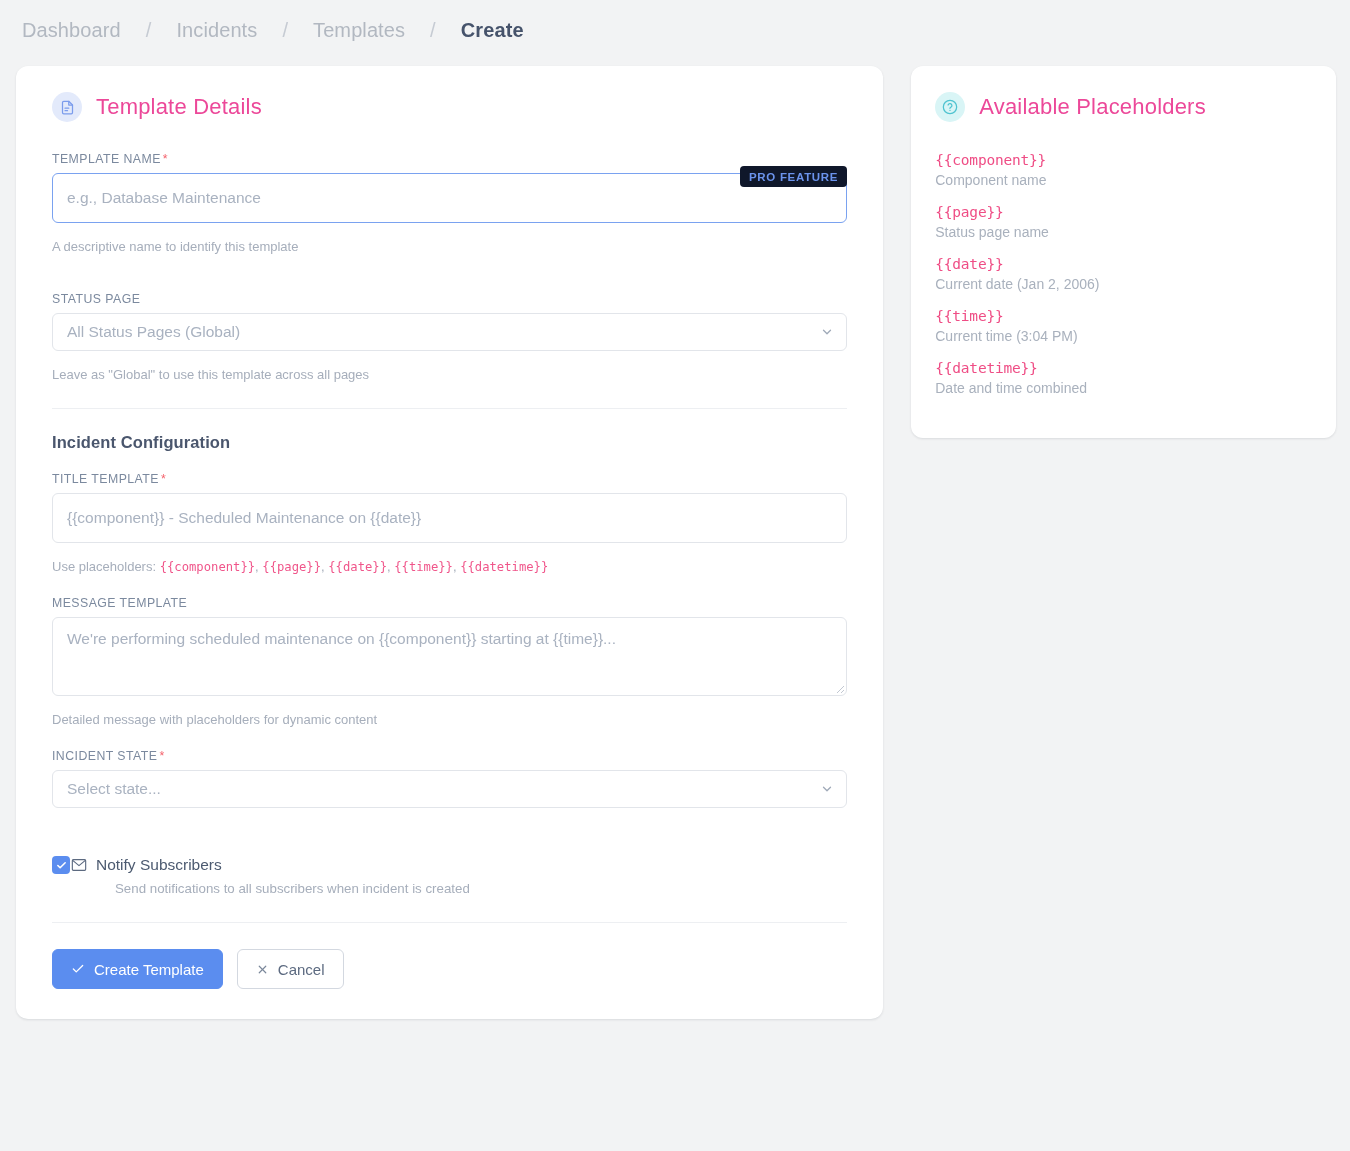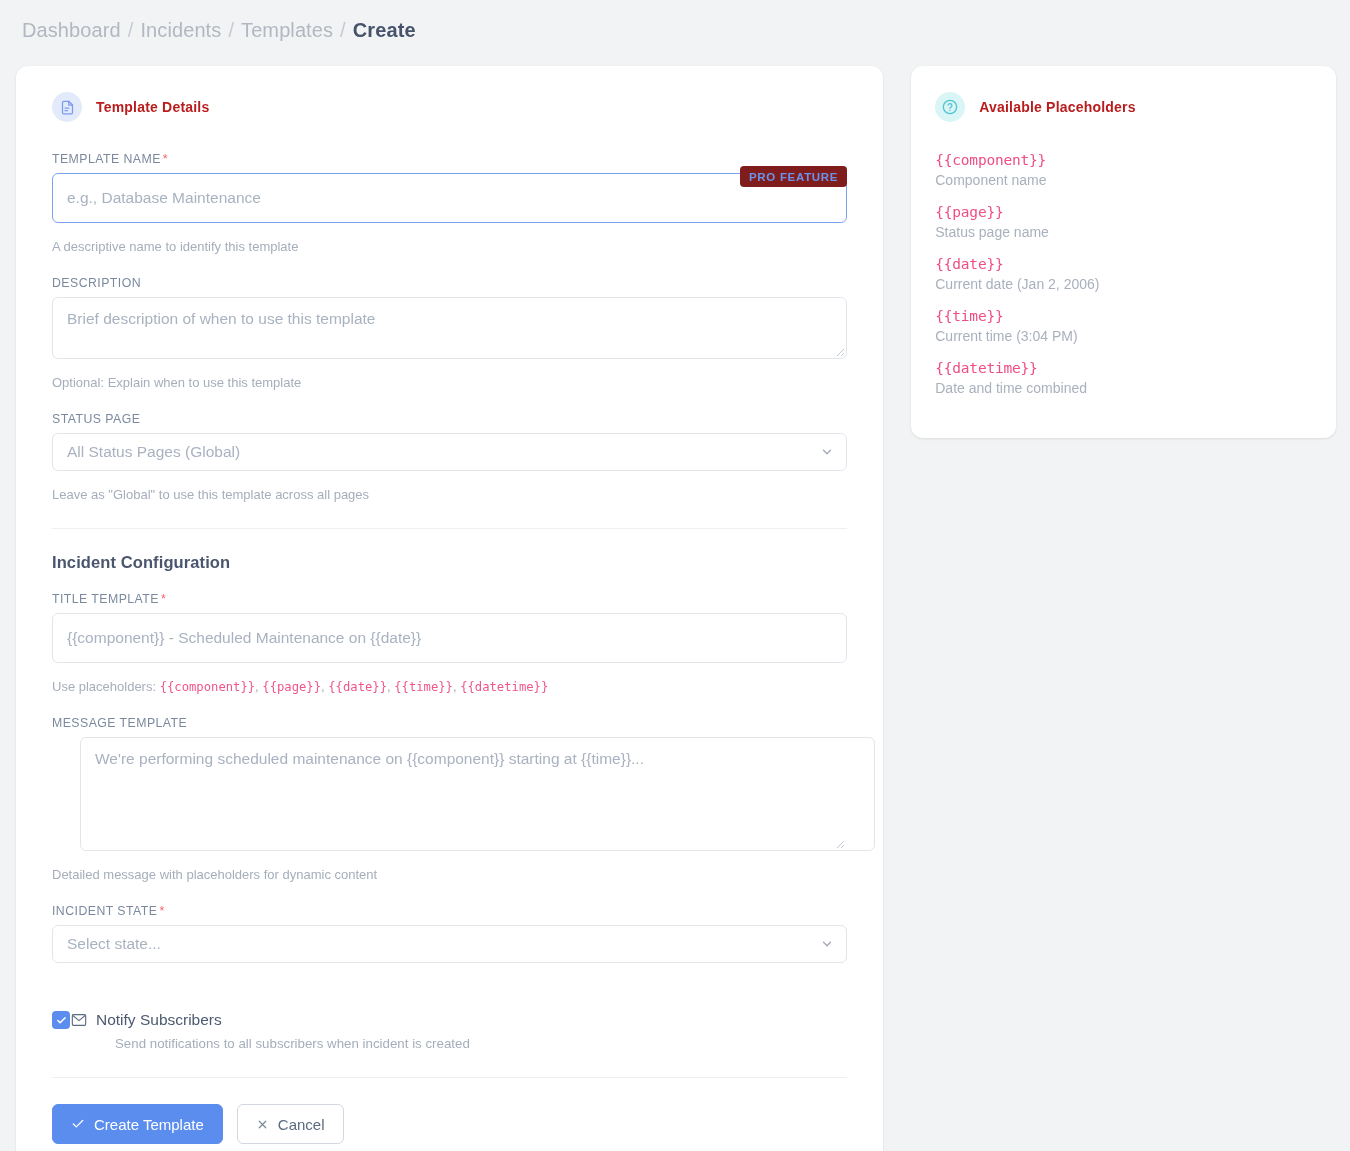--- a/index.html
+++ b/index.html
@@ -15,21 +15,21 @@
 
   
   .breadcrumb {
     padding: 12px 0 0 22px;
     font-size: 20px;
     color: #aeb4bd;
     letter-spacing: .1px;
     height: 48px;
     display: flex;
     align-items: center;
-    gap: 7px;
+    gap: 25px;
   }
   .breadcrumb .crumb { color: #b2b8c1; }
   .breadcrumb .sep { color: #c6cbd3; }
   .breadcrumb .crumb.current { color: #46536b; font-weight: 700; }
 
   
   .content {
     display: flex;
     align-items: flex-start;
     gap: 28px;
@@ -47,25 +47,25 @@
 
   
   .card-head { display: flex; align-items: center; gap: 14px; margin-bottom: 30px; }
   .head-icon {
     width: 30px; height: 30px; border-radius: 50%;
     display: flex; align-items: center; justify-content: center;
     flex: 0 0 auto;
   }
   .head-icon.doc { background: #e3eafb; }
   .head-icon.help { background: #d9f5f6; }
-  .card-title { font-size: 14px; color: #b91c1c; font-weight: 700; letter-spacing: .2px; }
+  .card-title { font-size: 22px; color: #ec4899; font-weight: 400; letter-spacing: .2px; }
 
   .pro-badge {
     position: absolute; right: 36px; top: 100px;
-    background: #7f1d1d; color: #6b93ec;
+    background: #0f172a; color: #6b93ec;
     font-size: 11.5px; font-weight: 700;
     letter-spacing: .7px;
     padding: 5px 9px 4px 9px;
     border-radius: 4px;
   }
 
   
   .field { margin-bottom: 6px; }
   .f-label {
     font-size: 12.3px; color: #7b899e;
@@ -81,21 +81,21 @@
     font-size: 15.5px;
     color: #4b5768;
     font-family: "Liberation Sans", sans-serif;
     background: #fff;
     outline: none;
   }
   .f-input { height: 50px; padding: 12px 14px; }
   .f-input.focused { border: 1.6px solid #7aa2f0; box-shadow: 0 0 0 0 rgba(0,0,0,0); }
   .f-textarea { padding: 10px 14px; resize: none; line-height: 1.45; display: block; }
   .f-textarea.desc { height: 62px; }
-  .f-textarea.msg { height: 114px; margin-left: 28px; }
+  .f-textarea.msg { height: 79px; }
   .f-input::placeholder, .f-textarea::placeholder { color: #a9b2c0; }
 
   .resize-grip {
     position: absolute; right: 2px; bottom: 2px;
     width: 12px; height: 12px; pointer-events: none;
   }
   .ta-wrap { position: relative; }
 
   .select-wrap { position: relative; }
   .f-select {
@@ -199,31 +199,20 @@
       <div class="field">
         <label class="f-label">
           <span>TEMPLATE NAME</span><span class="req">*</span>
         </label>
         <input class="f-input focused" type="text" placeholder="e.g., Database Maintenance" style="">
         <div class="hint">A descriptive name to identify this template</div>
       </div>
 
       <div class="gap-md"></div>
 
-      <div class="field">
-        <label class="f-label">DESCRIPTION</label>
-        <div class="ta-wrap">
-          <textarea class="f-textarea desc" placeholder="Brief description of when to use this template" style=""></textarea>
-          <svg class="resize-grip" viewBox="0 0 12 12" stroke="#c2c8d2" stroke-width="1">
-            <line x1="11" y1="4" x2="4" y2="11"></line>
-            <line x1="11" y1="8" x2="8" y2="11"></line>
-          </svg>
-        </div>
-        <div class="hint">Optional: Explain when to use this template</div>
-      </div>
 
       <div class="gap-md"></div>
 
       <div class="field">
         <label class="f-label">STATUS PAGE</label>
         <div class="select-wrap">
           <div class="f-select">All Status Pages (Global)</div>
           <svg class="chev" width="14" height="14" viewBox="0 0 24 24" fill="none" stroke="#9fa9b8" stroke-width="2.2" stroke-linecap="round" stroke-linejoin="round">
             <polyline points="6 9 12 15 18 9"></polyline>
           </svg>

